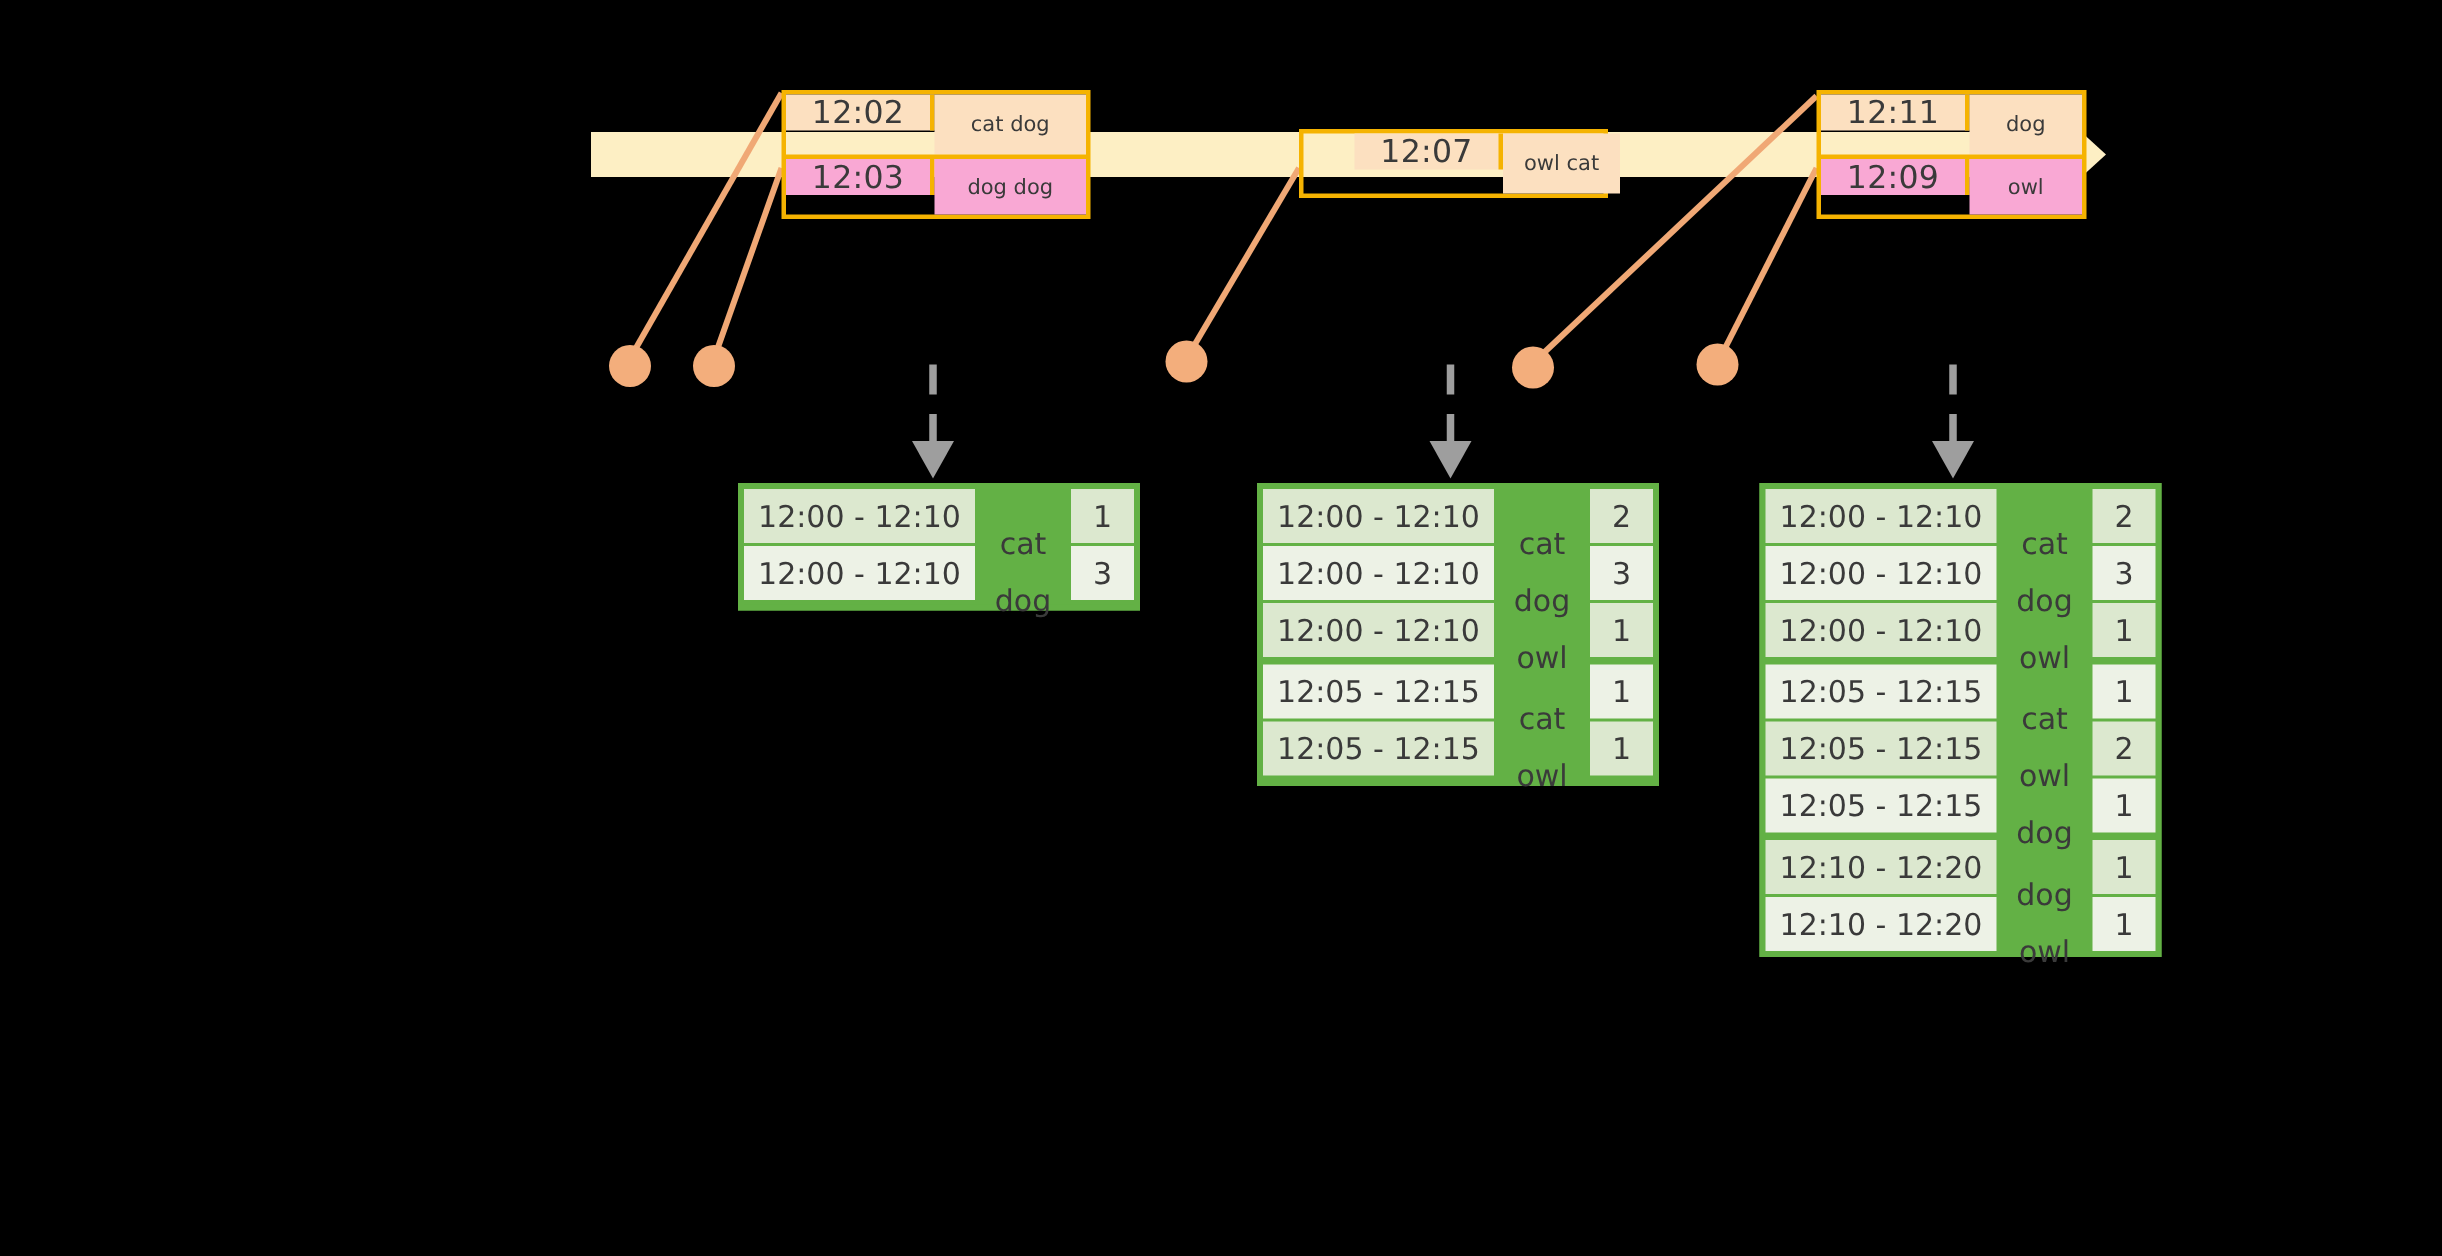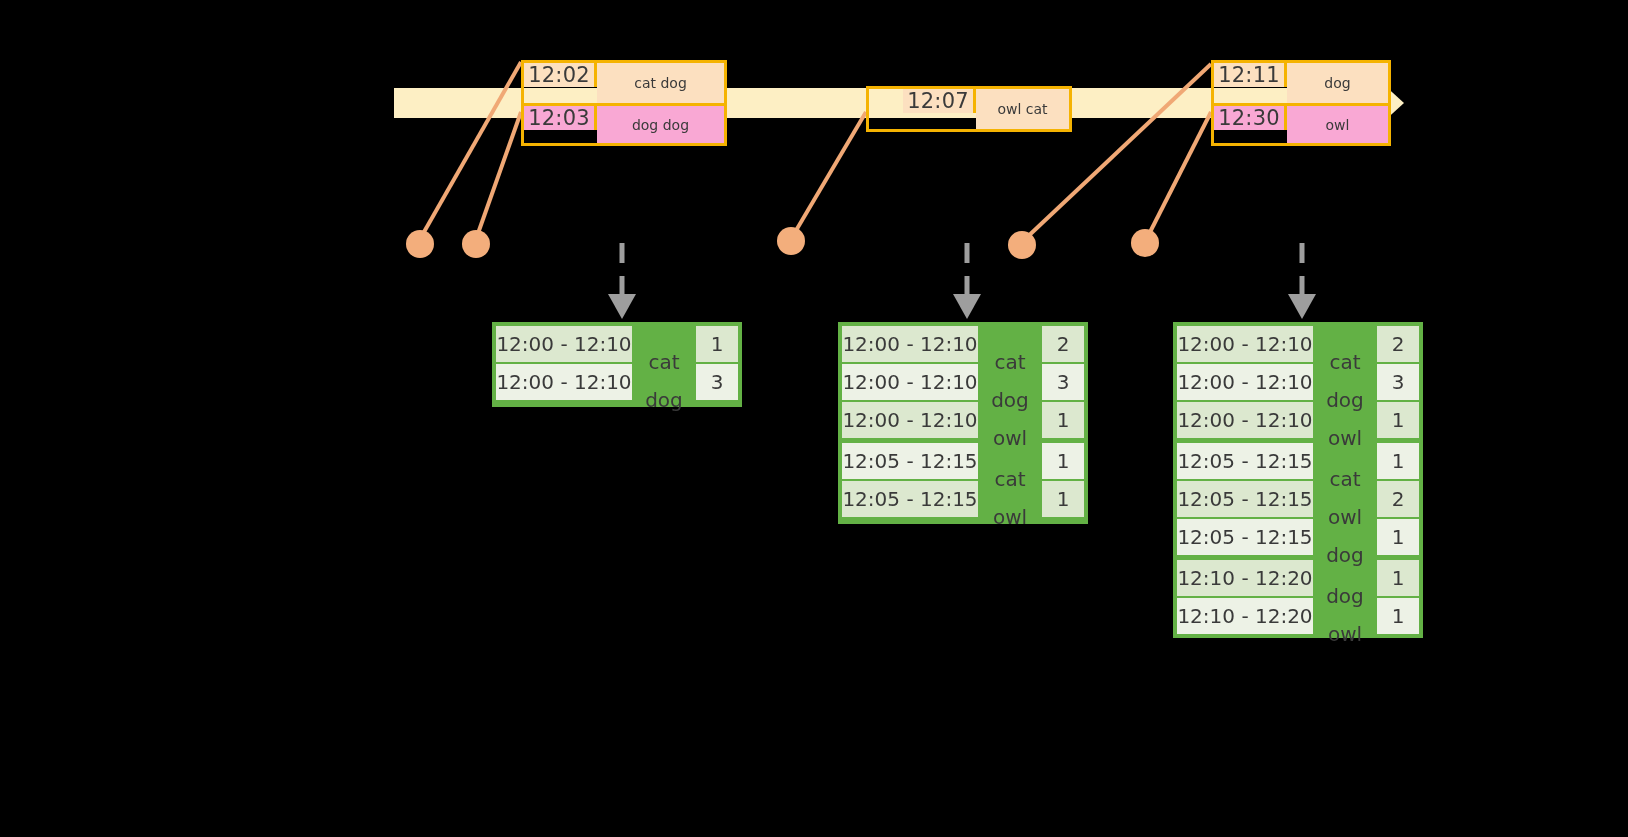--- a/index.html
+++ b/index.html
@@ -36,21 +36,21 @@
     flex-direction: column;
   }
   .evt-row {
     display: flex;
     flex-direction: row;
     box-sizing: border-box;
     height: 40px;
   }
   .evt-row + .evt-row { border-top: 3px solid #F5B301; }
   .evt-time {
-    width: 73px;
+    width: 99px;
     box-sizing: border-box;
     border-right: 3px solid #F5B301;
     display: flex;
     align-items: center;
     justify-content: center;
     font-size: 21px;
     color: #3a3a3a;
     letter-spacing: .2px;
   }
   .evt-words {
@@ -86,21 +86,21 @@
   .res-row.group-end { margin-bottom: 3px; }
   .res-cell {
     display: flex;
     align-items: center;
     justify-content: center;
     font-size: 20px;
     color: #3a3a3a;
     box-sizing: border-box;
     white-space: nowrap;
   }
-  .c-window { width: 136px; }
+  .c-window { width: 154px; }
   .c-word   { width: 60px; margin-top: 36px; }
   .c-count  { width: 42px; }
   .tone-dark  .res-cell { background: #DCE8CF; }
   .tone-light .res-cell { background: #EDF2E6; }
 </style>
 </head>
 <body>
 
 <div id="stage">
 
@@ -169,21 +169,21 @@
 
   <div class="evt-group" style="left:1211px; top:60px; width:180px;">
     <div class="evt-row shade-a">
       <div class="c">
           <span class="evt-time">12:11</span>
         </div>
       <div class="evt-words">dog</div>
     </div>
     <div class="evt-row shade-b">
       <div class="c">
-          <span class="evt-time">12:30</span>
+          <span class="evt-time">12:09</span>
         </div>
       <div class="evt-words">owl</div>
     </div>
   </div>
 
   <div class="res-table" style="left:492px; top:322px;">
       <div class="res-row tone-dark">
         <div class="res-cell c-window">12:00 - 12:10</div>
         <div class="res-cell c-word">cat</div>
         <div class="res-cell c-count">1</div>

